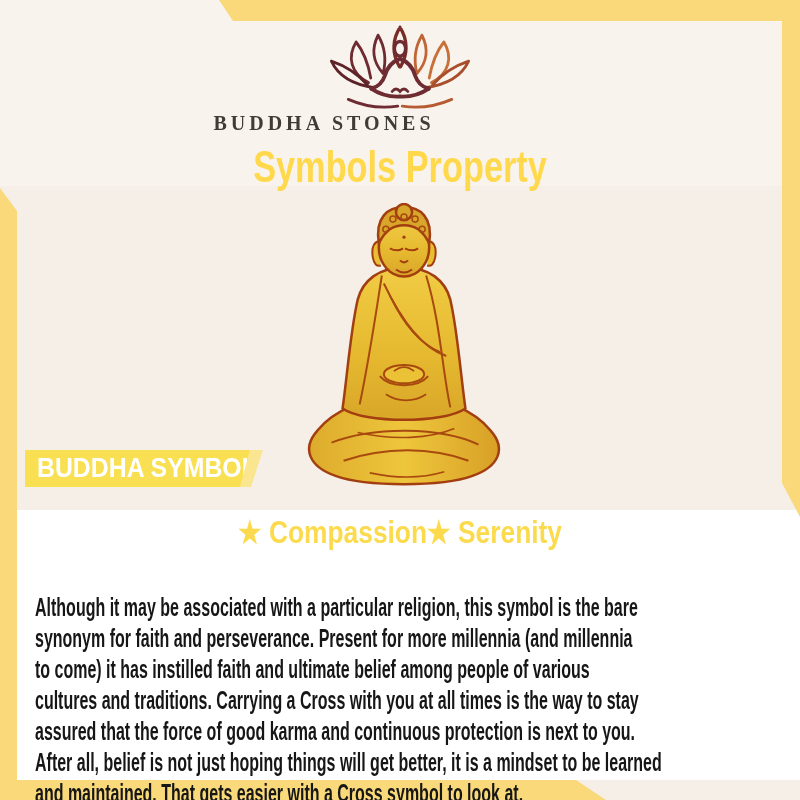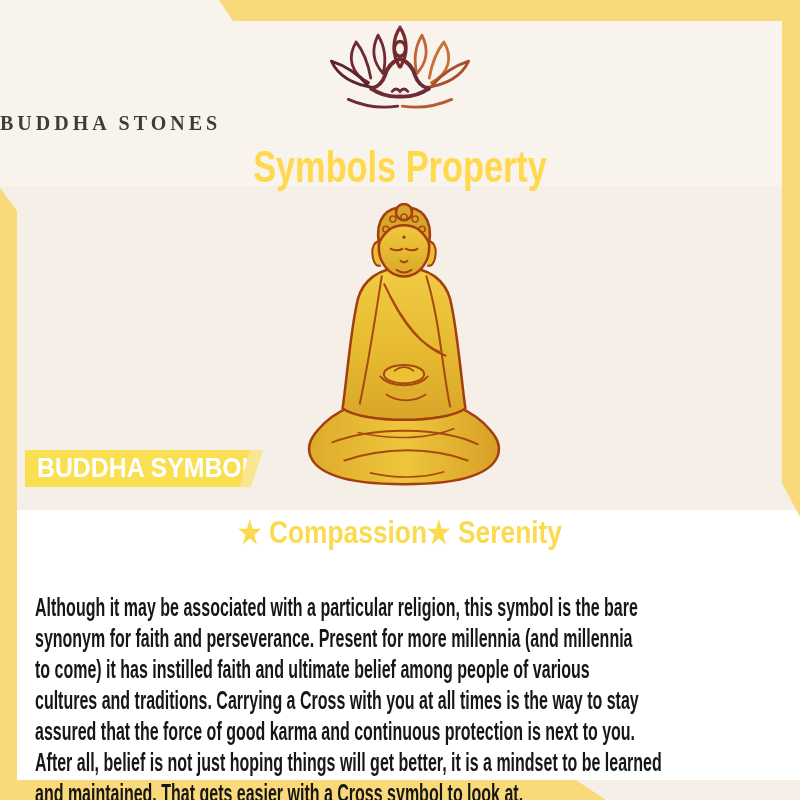--- a/index.html
+++ b/index.html
@@ -21,21 +21,21 @@
   .band-right{left:782px;top:0;width:18px;height:517px;
     clip-path:polygon(0 0,100% 0,100% 100%,0 483px);}
   .band-left{left:0;top:188px;width:17px;height:612px;
     clip-path:polygon(0 0,100% 23px,100% 100%,0 100%);}
   .band-bottom{left:0;top:780px;width:606px;height:20px;
     clip-path:polygon(0 0,576px 0,100% 100%,0 100%);}
   
   .logo-icon{position:absolute;left:312px;top:24px;width:176px;height:90px;}
   .brand{
     position:absolute;left:0;top:112px;width:648px;
-    text-align:left;
+    text-align:center;
     font-family:"Liberation Serif", serif;
     font-size:20px;font-weight:600;
     letter-spacing:4px;
     color:#413B38;
   }
   
   .title{
     position:absolute;left:0;top:142px;width:800px;margin:0;
     text-align:center;
     font-size:44px;font-weight:bold;

